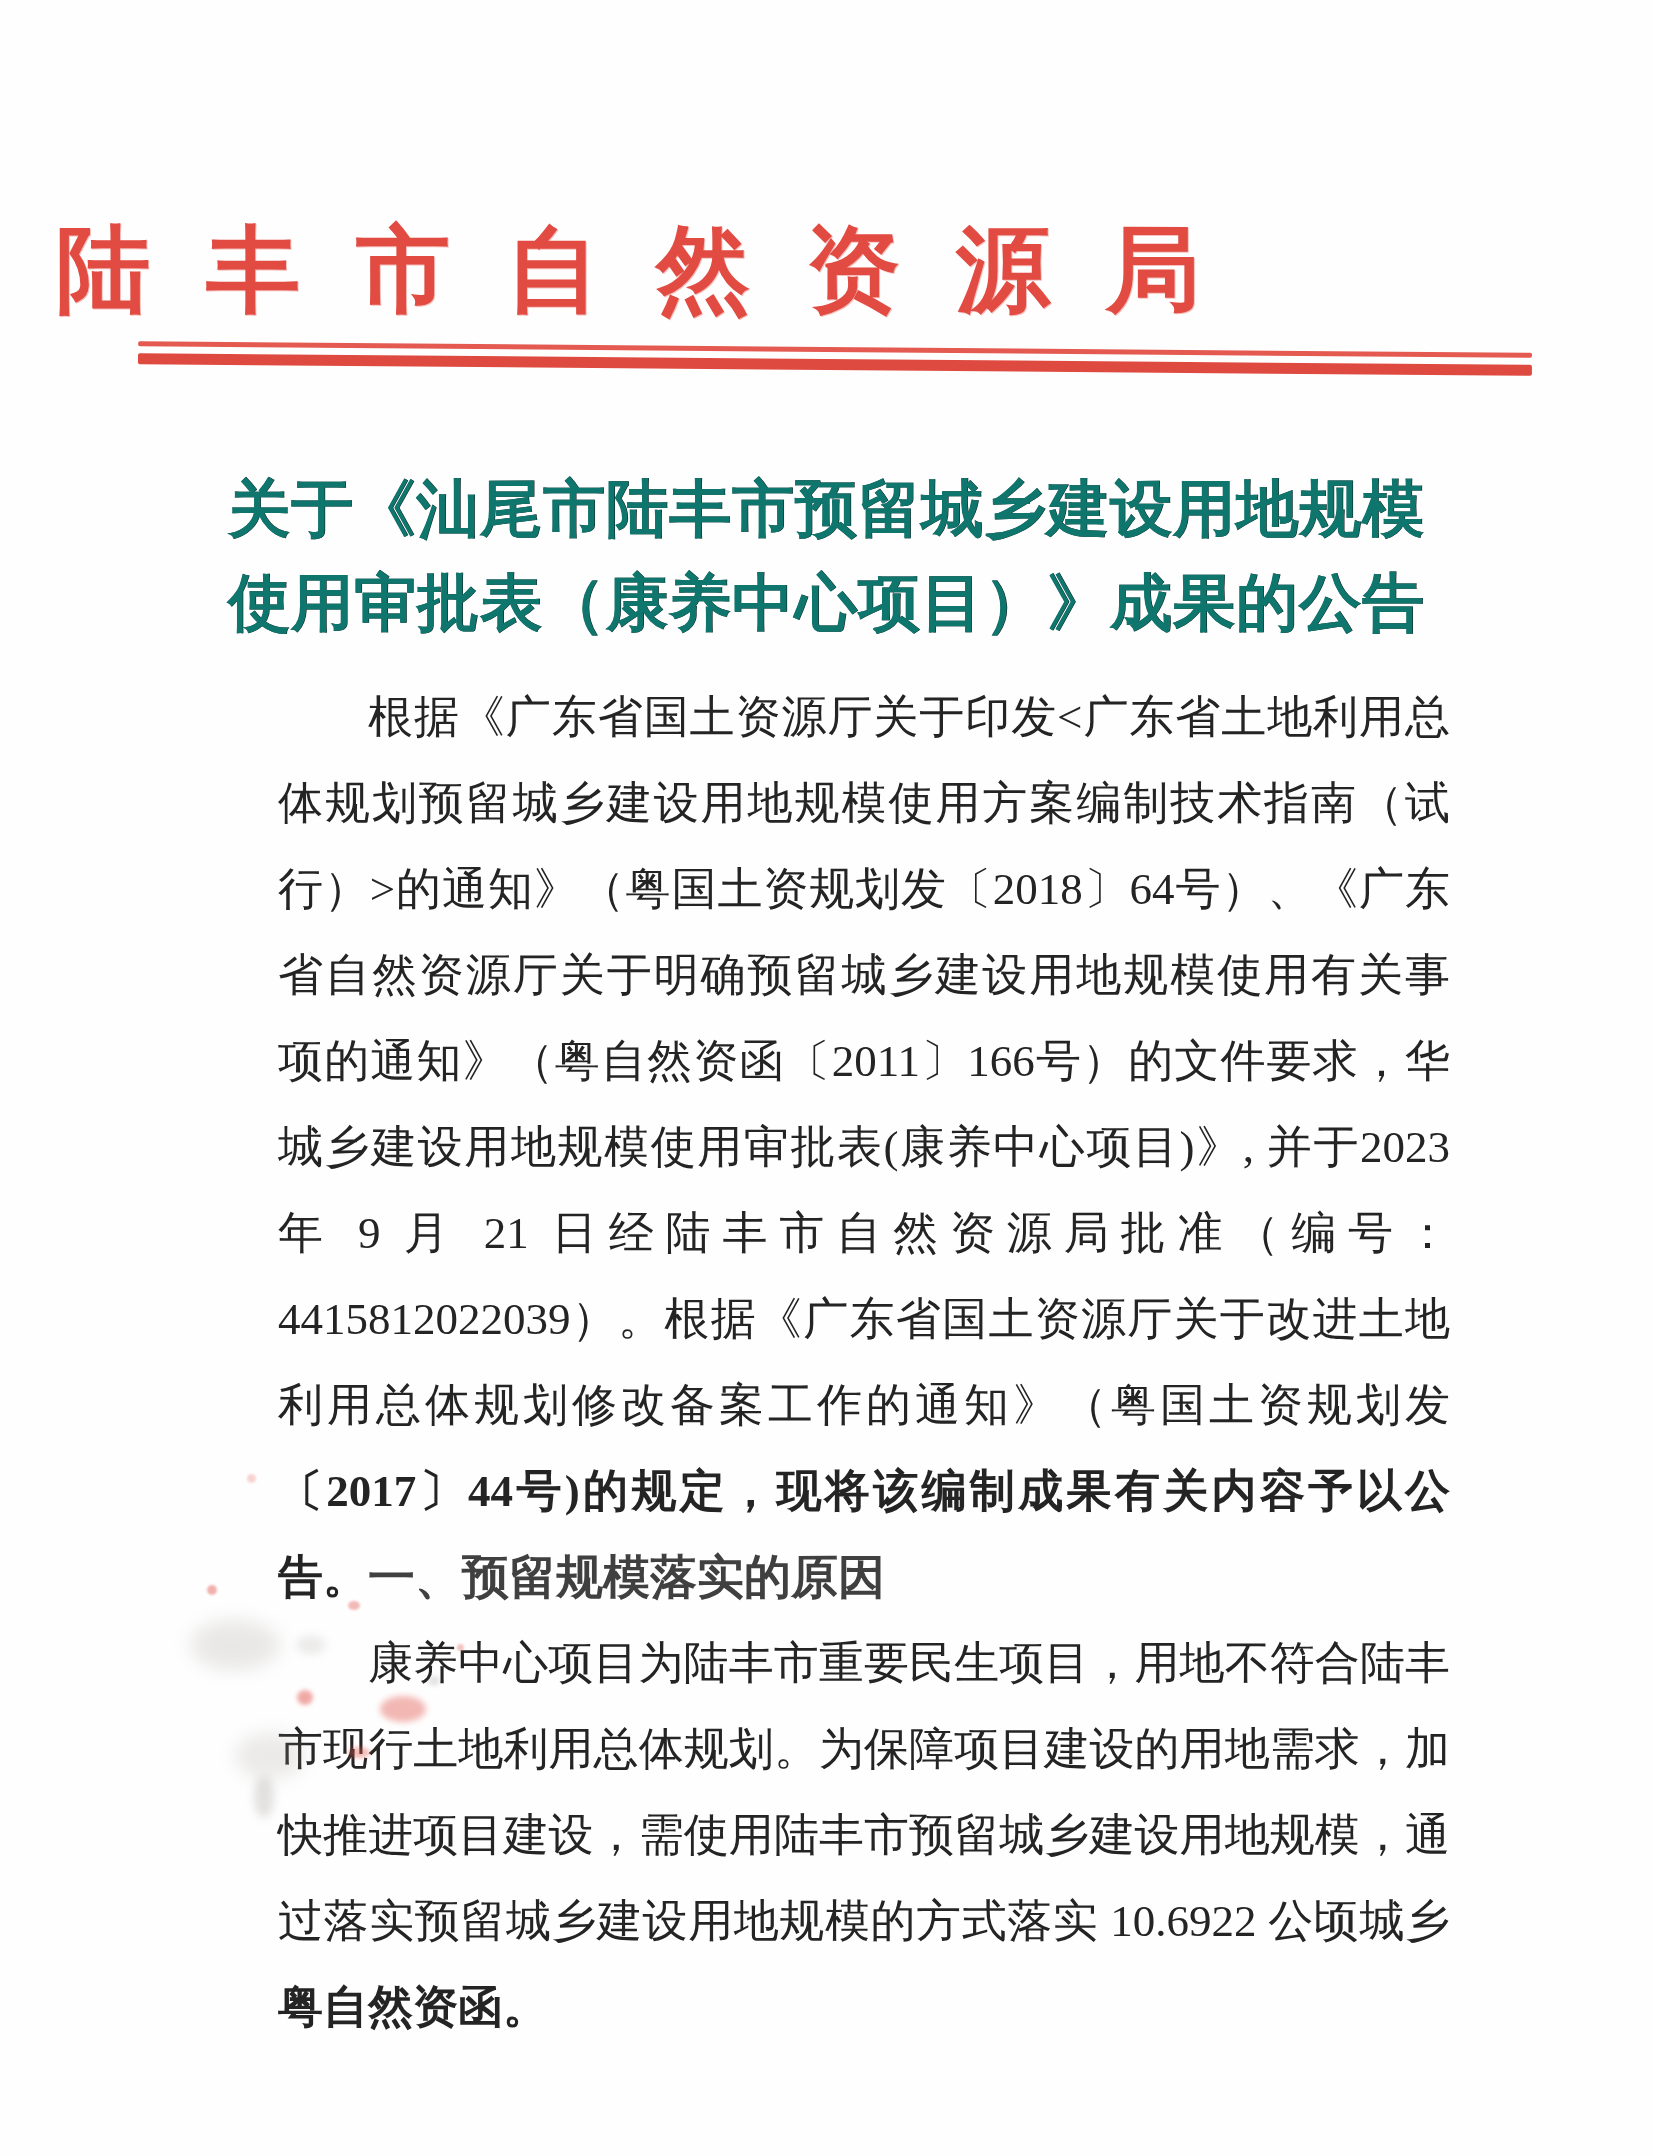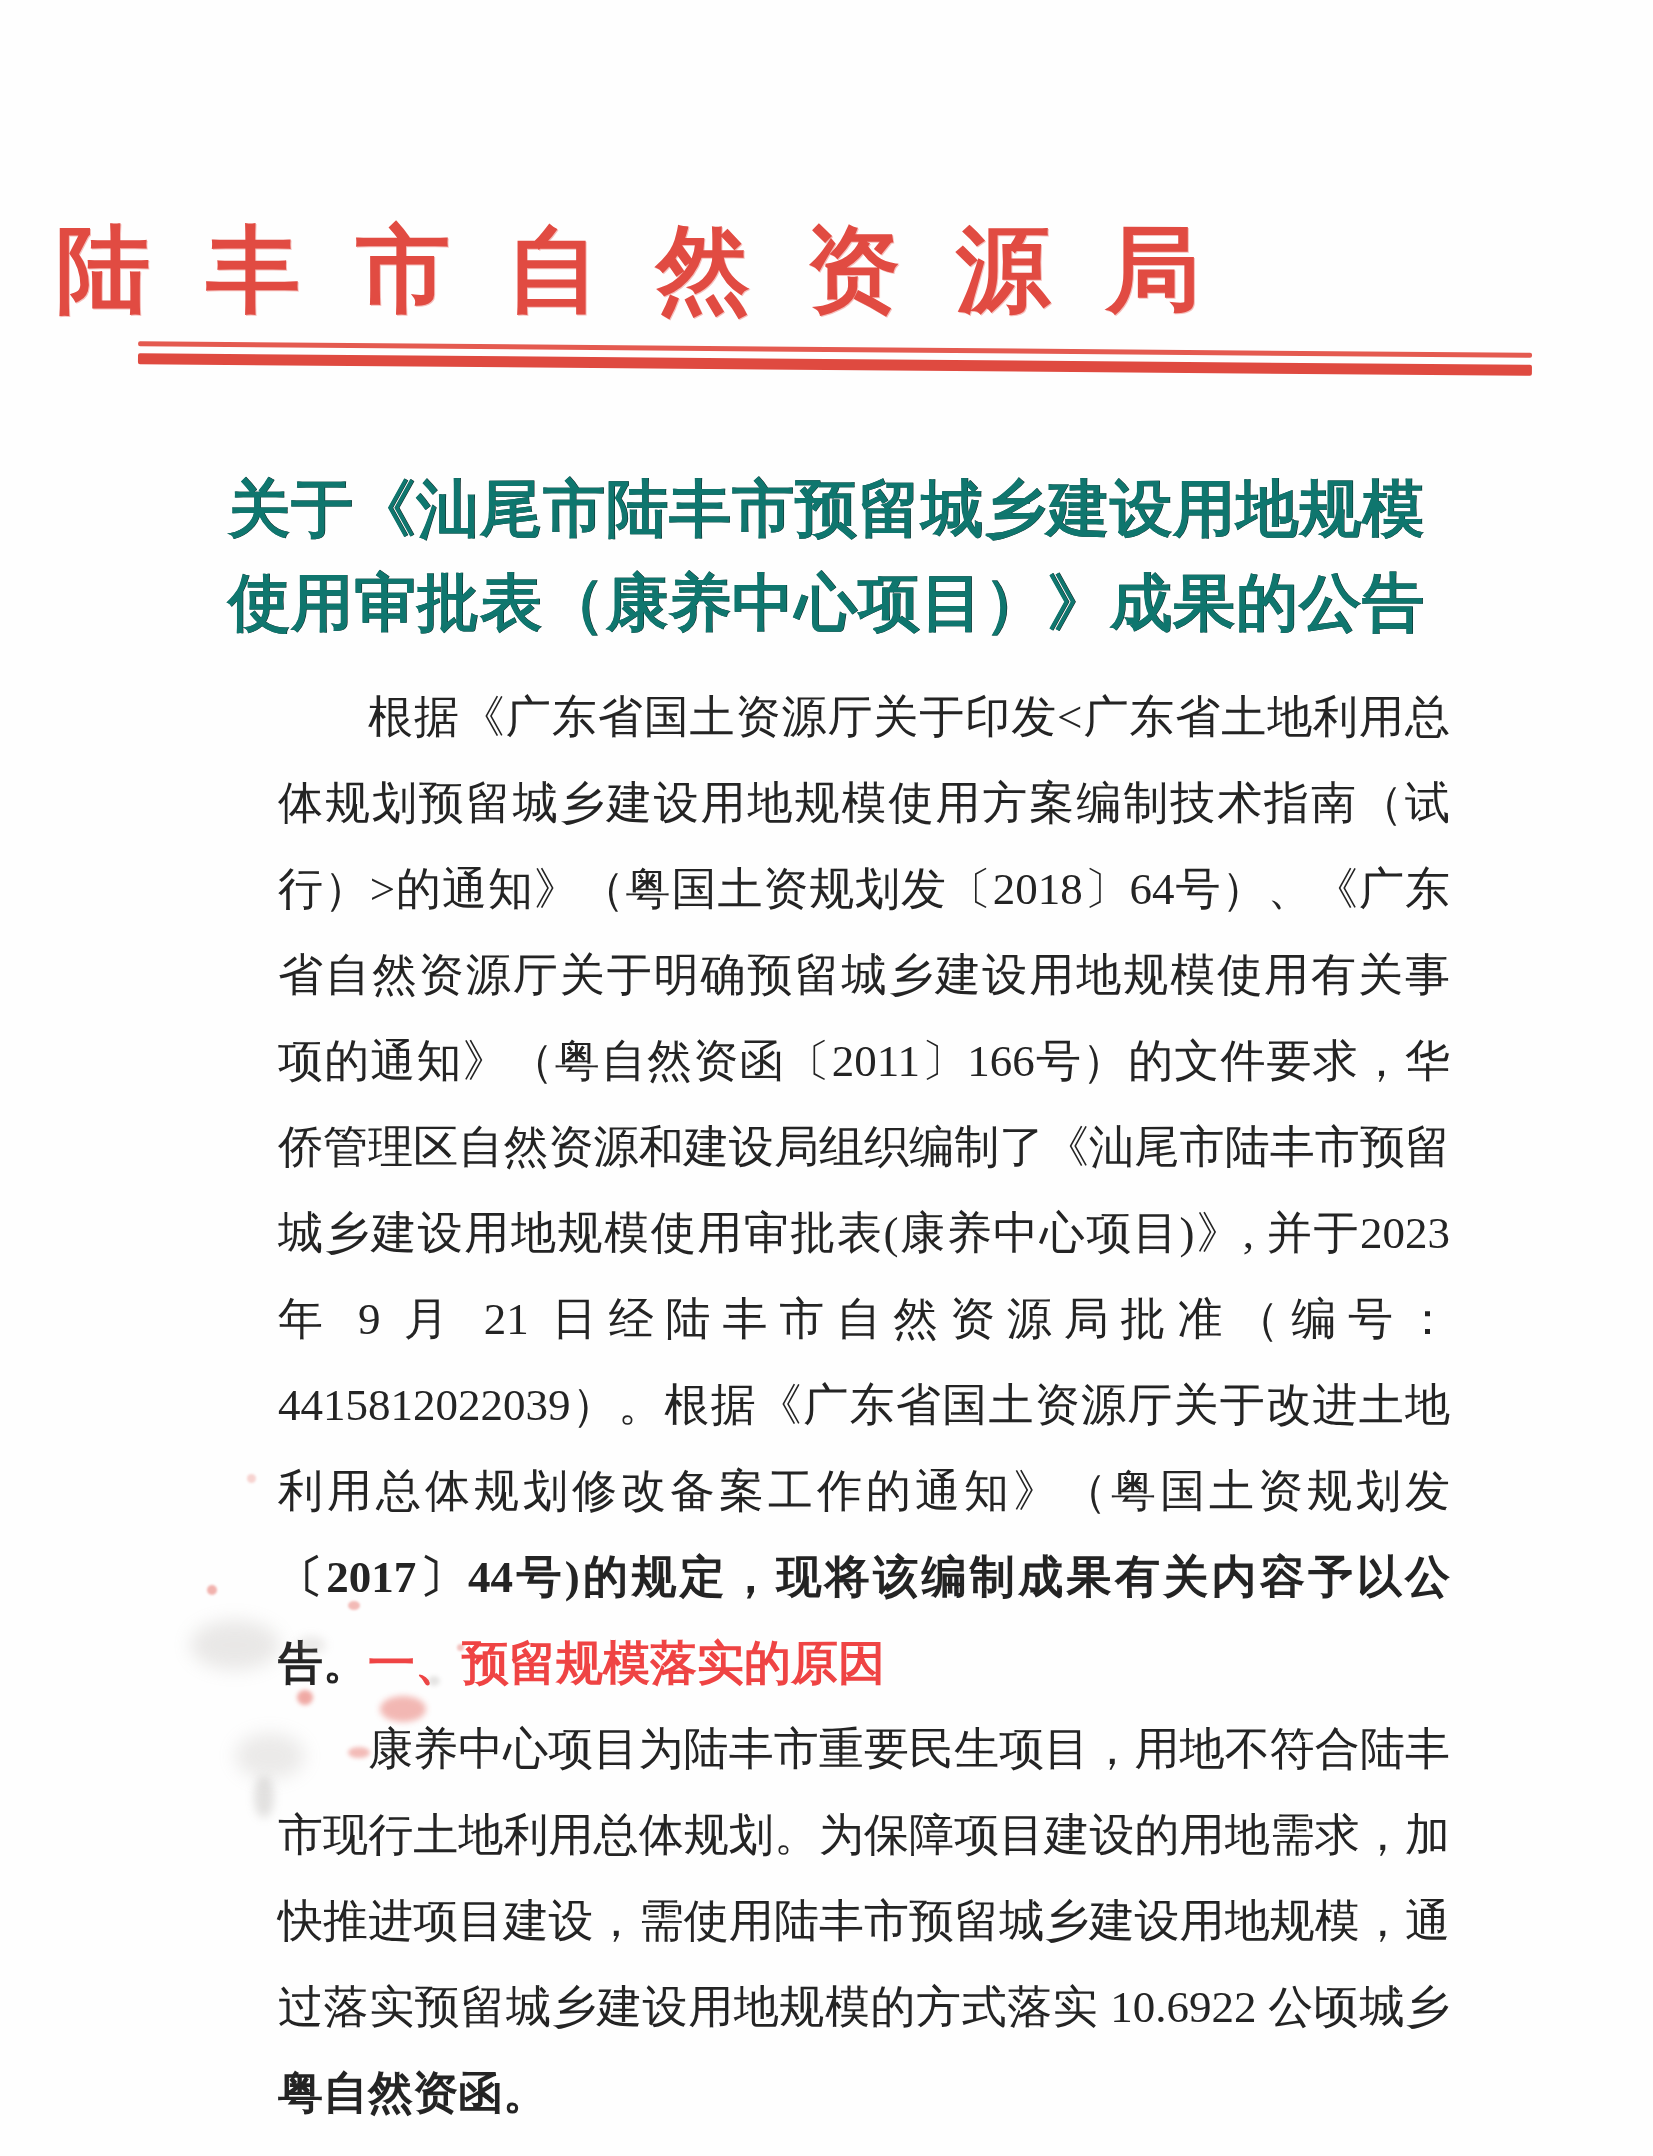--- a/index.html
+++ b/index.html
@@ -78,21 +78,21 @@
   .line.indent { text-indent: 90px; }
   .line.last   { text-align-last: left; font-weight: bold; }
 
   .section-heading {
     height: 86px;
     line-height: 86px;
     text-indent: 90px;
     font-family: "Liberation Sans", "DejaVu Sans", sans-serif;
     font-weight: bold;
     font-size: 47px;
-    color: #ef4444;
+    color: #404040;
   }
 
   
   .artifact { position: absolute; border-radius: 50%; pointer-events: none; }
   .a-g1  { left: 190px; top: 1620px; width:  90px; height: 50px; background: #a09a95; opacity: .22; filter: blur(9px); }
   .a-g2  { left: 235px; top: 1733px; width:  70px; height: 46px; background: #a09a95; opacity: .20; filter: blur(9px); }
   .a-g3  { left: 254px; top: 1776px; width:  20px; height: 42px; background: #8f8a86; opacity: .25; filter: blur(5px); }
   .a-g4  { left: 428px; top: 1676px; width:  12px; height: 10px; background: #8f8a86; opacity: .22; filter: blur(2px); }
   .a-g5  { left: 296px; top: 1636px; width:  30px; height: 18px; background: #a09a95; opacity: .20; filter: blur(5px); }
   .a-p1  { left: 380px; top: 1696px; width:  46px; height: 26px; background: #e2574d; opacity: .42; filter: blur(3px); }
@@ -121,21 +121,20 @@
     <div>使用审批表（康养中心项目）》成果的公告</div>
   </div>
 
   <div class="body-block">
     <div id="para1">
         <div class="line indent">根据《广东省国土资源厅关于印发&lt;广东省土地利用总</div>
         <div class="line">体规划预留城乡建设用地规模使用方案编制技术指南（试</div>
         <div class="line">行）&gt;的通知》（粤国土资规划发〔2018〕64号）、《广东</div>
         <div class="line">省自然资源厅关于明确预留城乡建设用地规模使用有关事</div>
         <div class="line">项的通知》（粤自然资函〔2011〕166号）的文件要求，华</div>
-        <div class="line">侨管理区自然资源和建设局组织编制了《汕尾市陆丰市预留</div>
         <div class="line">城乡建设用地规模使用审批表(康养中心项目)》, 并于2023</div>
         <div class="line">年 9 月 21 日经陆丰市自然资源局批准（编号：</div>
         <div class="line">4415812022039）。根据《广东省国土资源厅关于改进土地</div>
         <div class="line">利用总体规划修改备案工作的通知》（粤国土资规划发</div>
         <div class="line last">〔2017〕44号)的规定，现将该编制成果有关内容予以公告。</div>
       </div>
     <div class="section-heading">一、预留规模落实的原因</div>
     <div id="para2">
         <div class="line indent">康养中心项目为陆丰市重要民生项目，用地不符合陆丰</div>
         <div class="line">市现行土地利用总体规划。为保障项目建设的用地需求，加</div>

